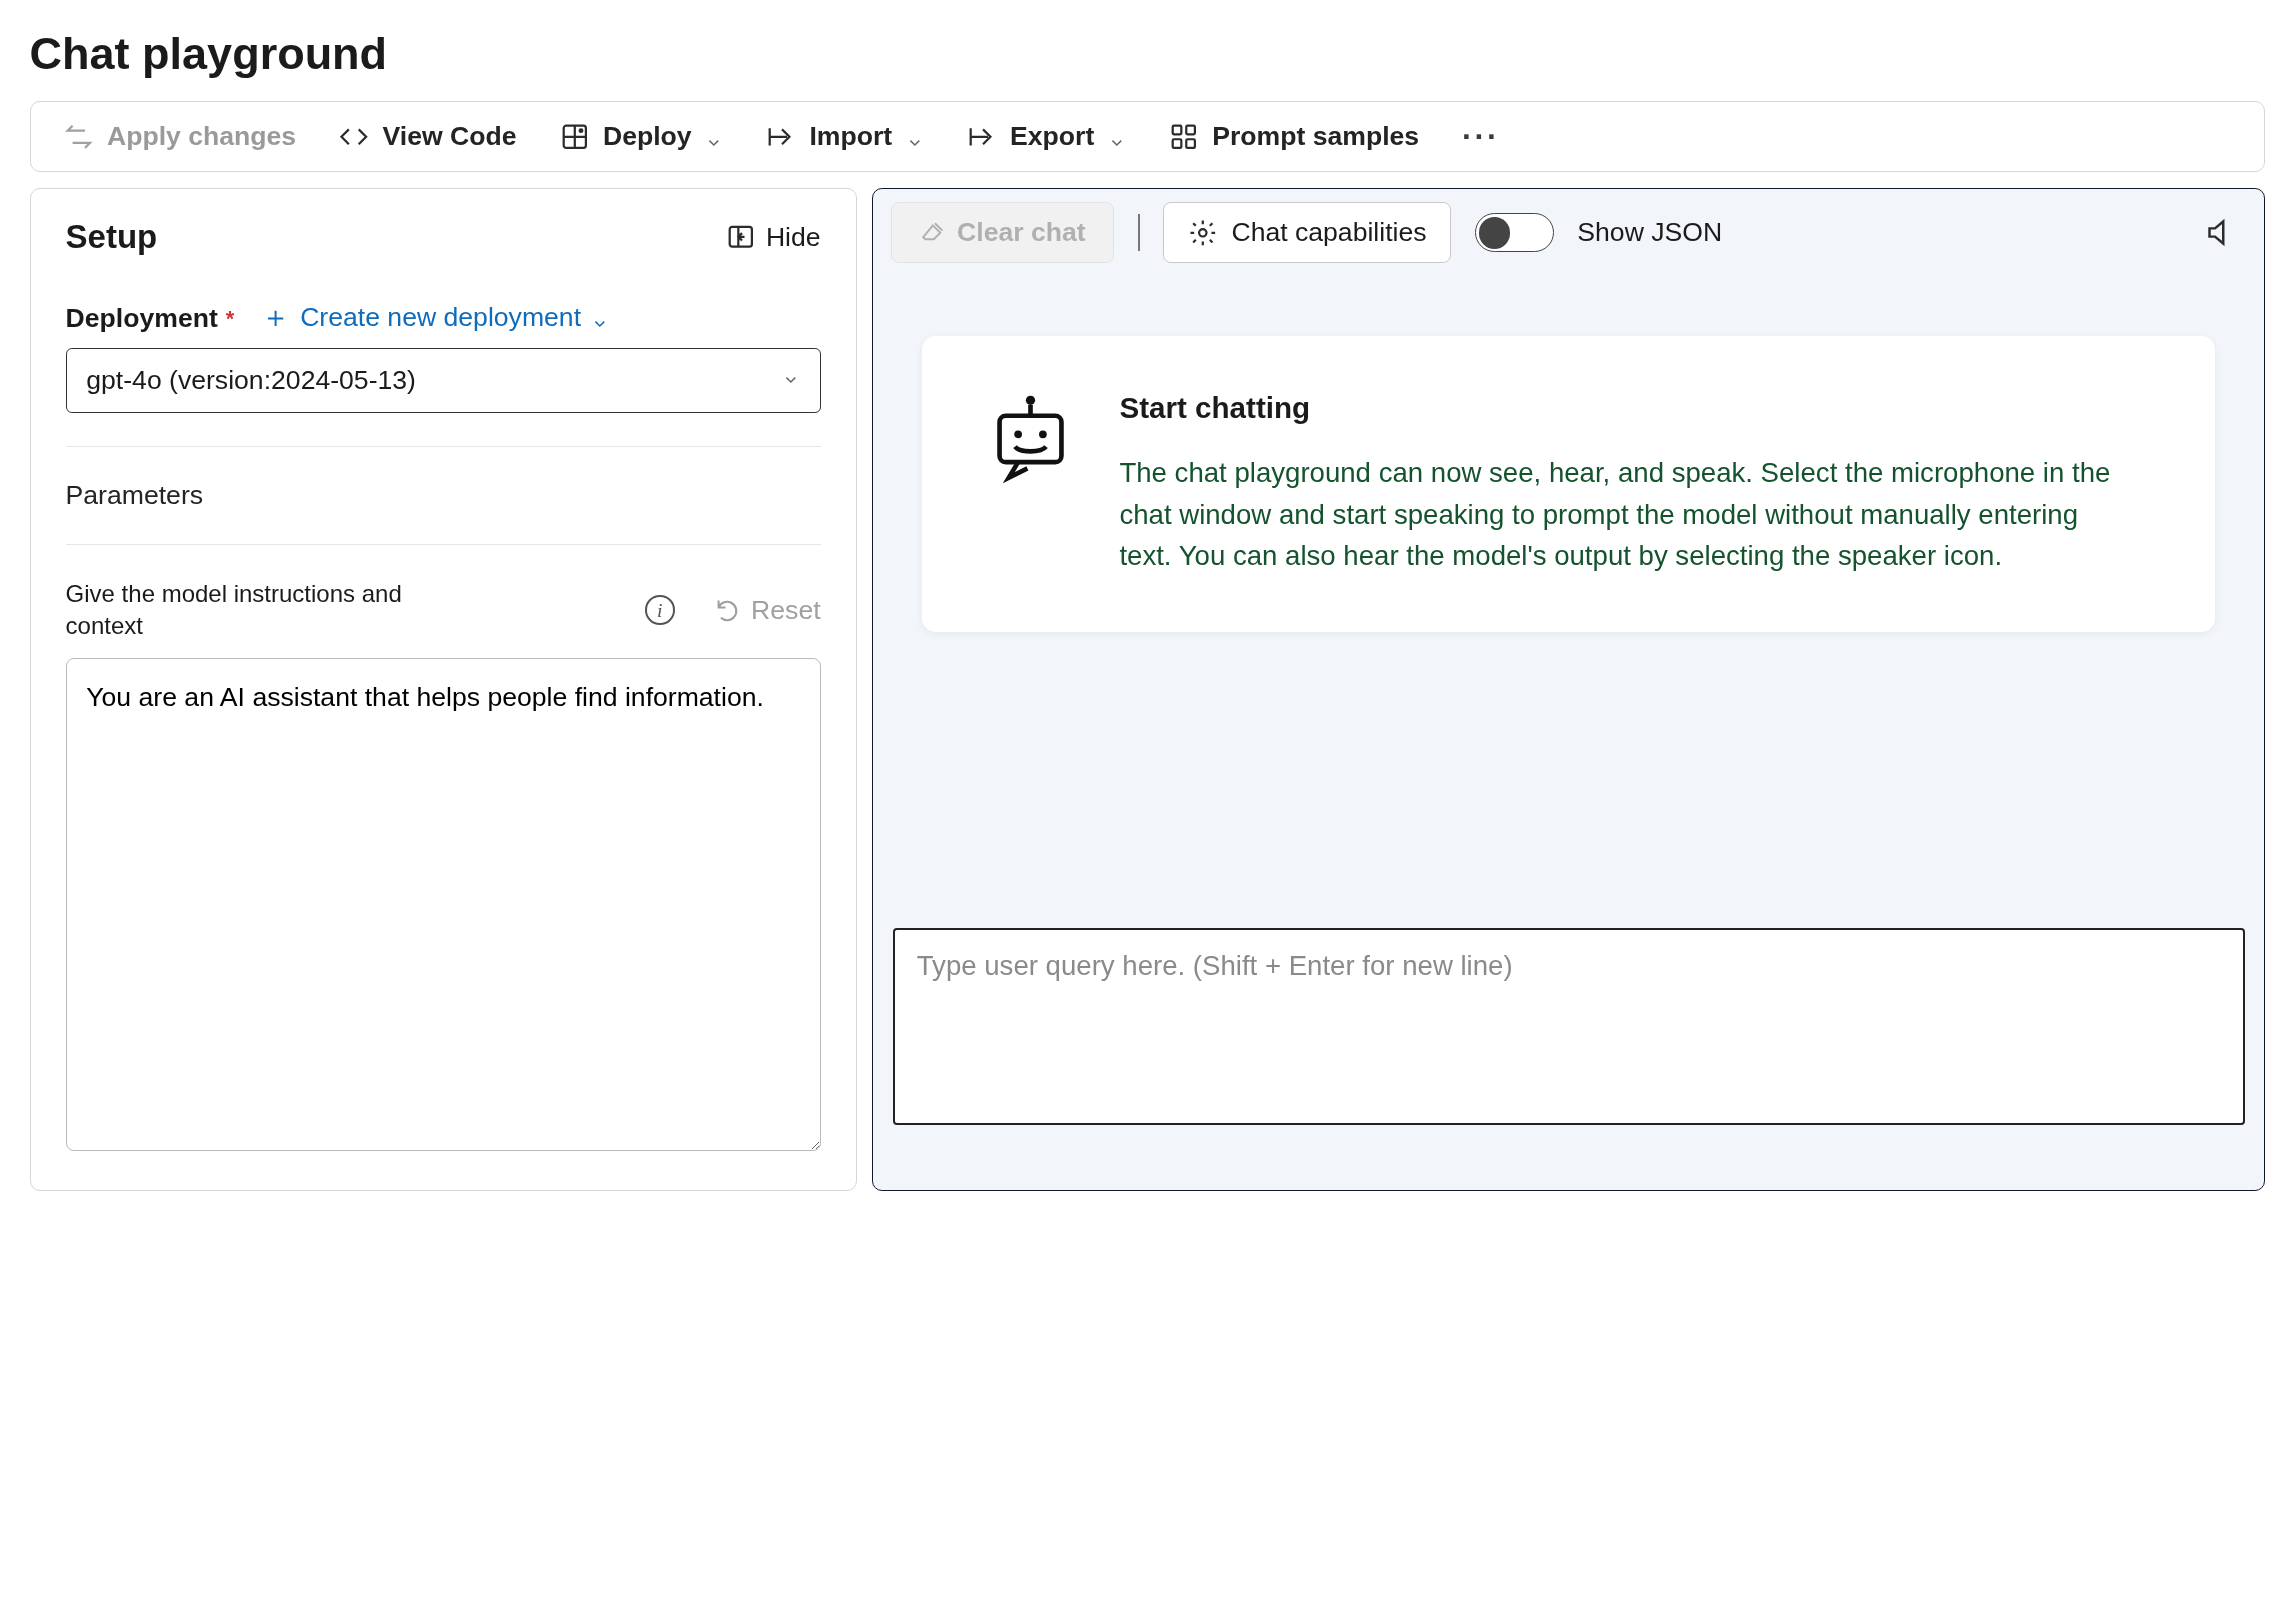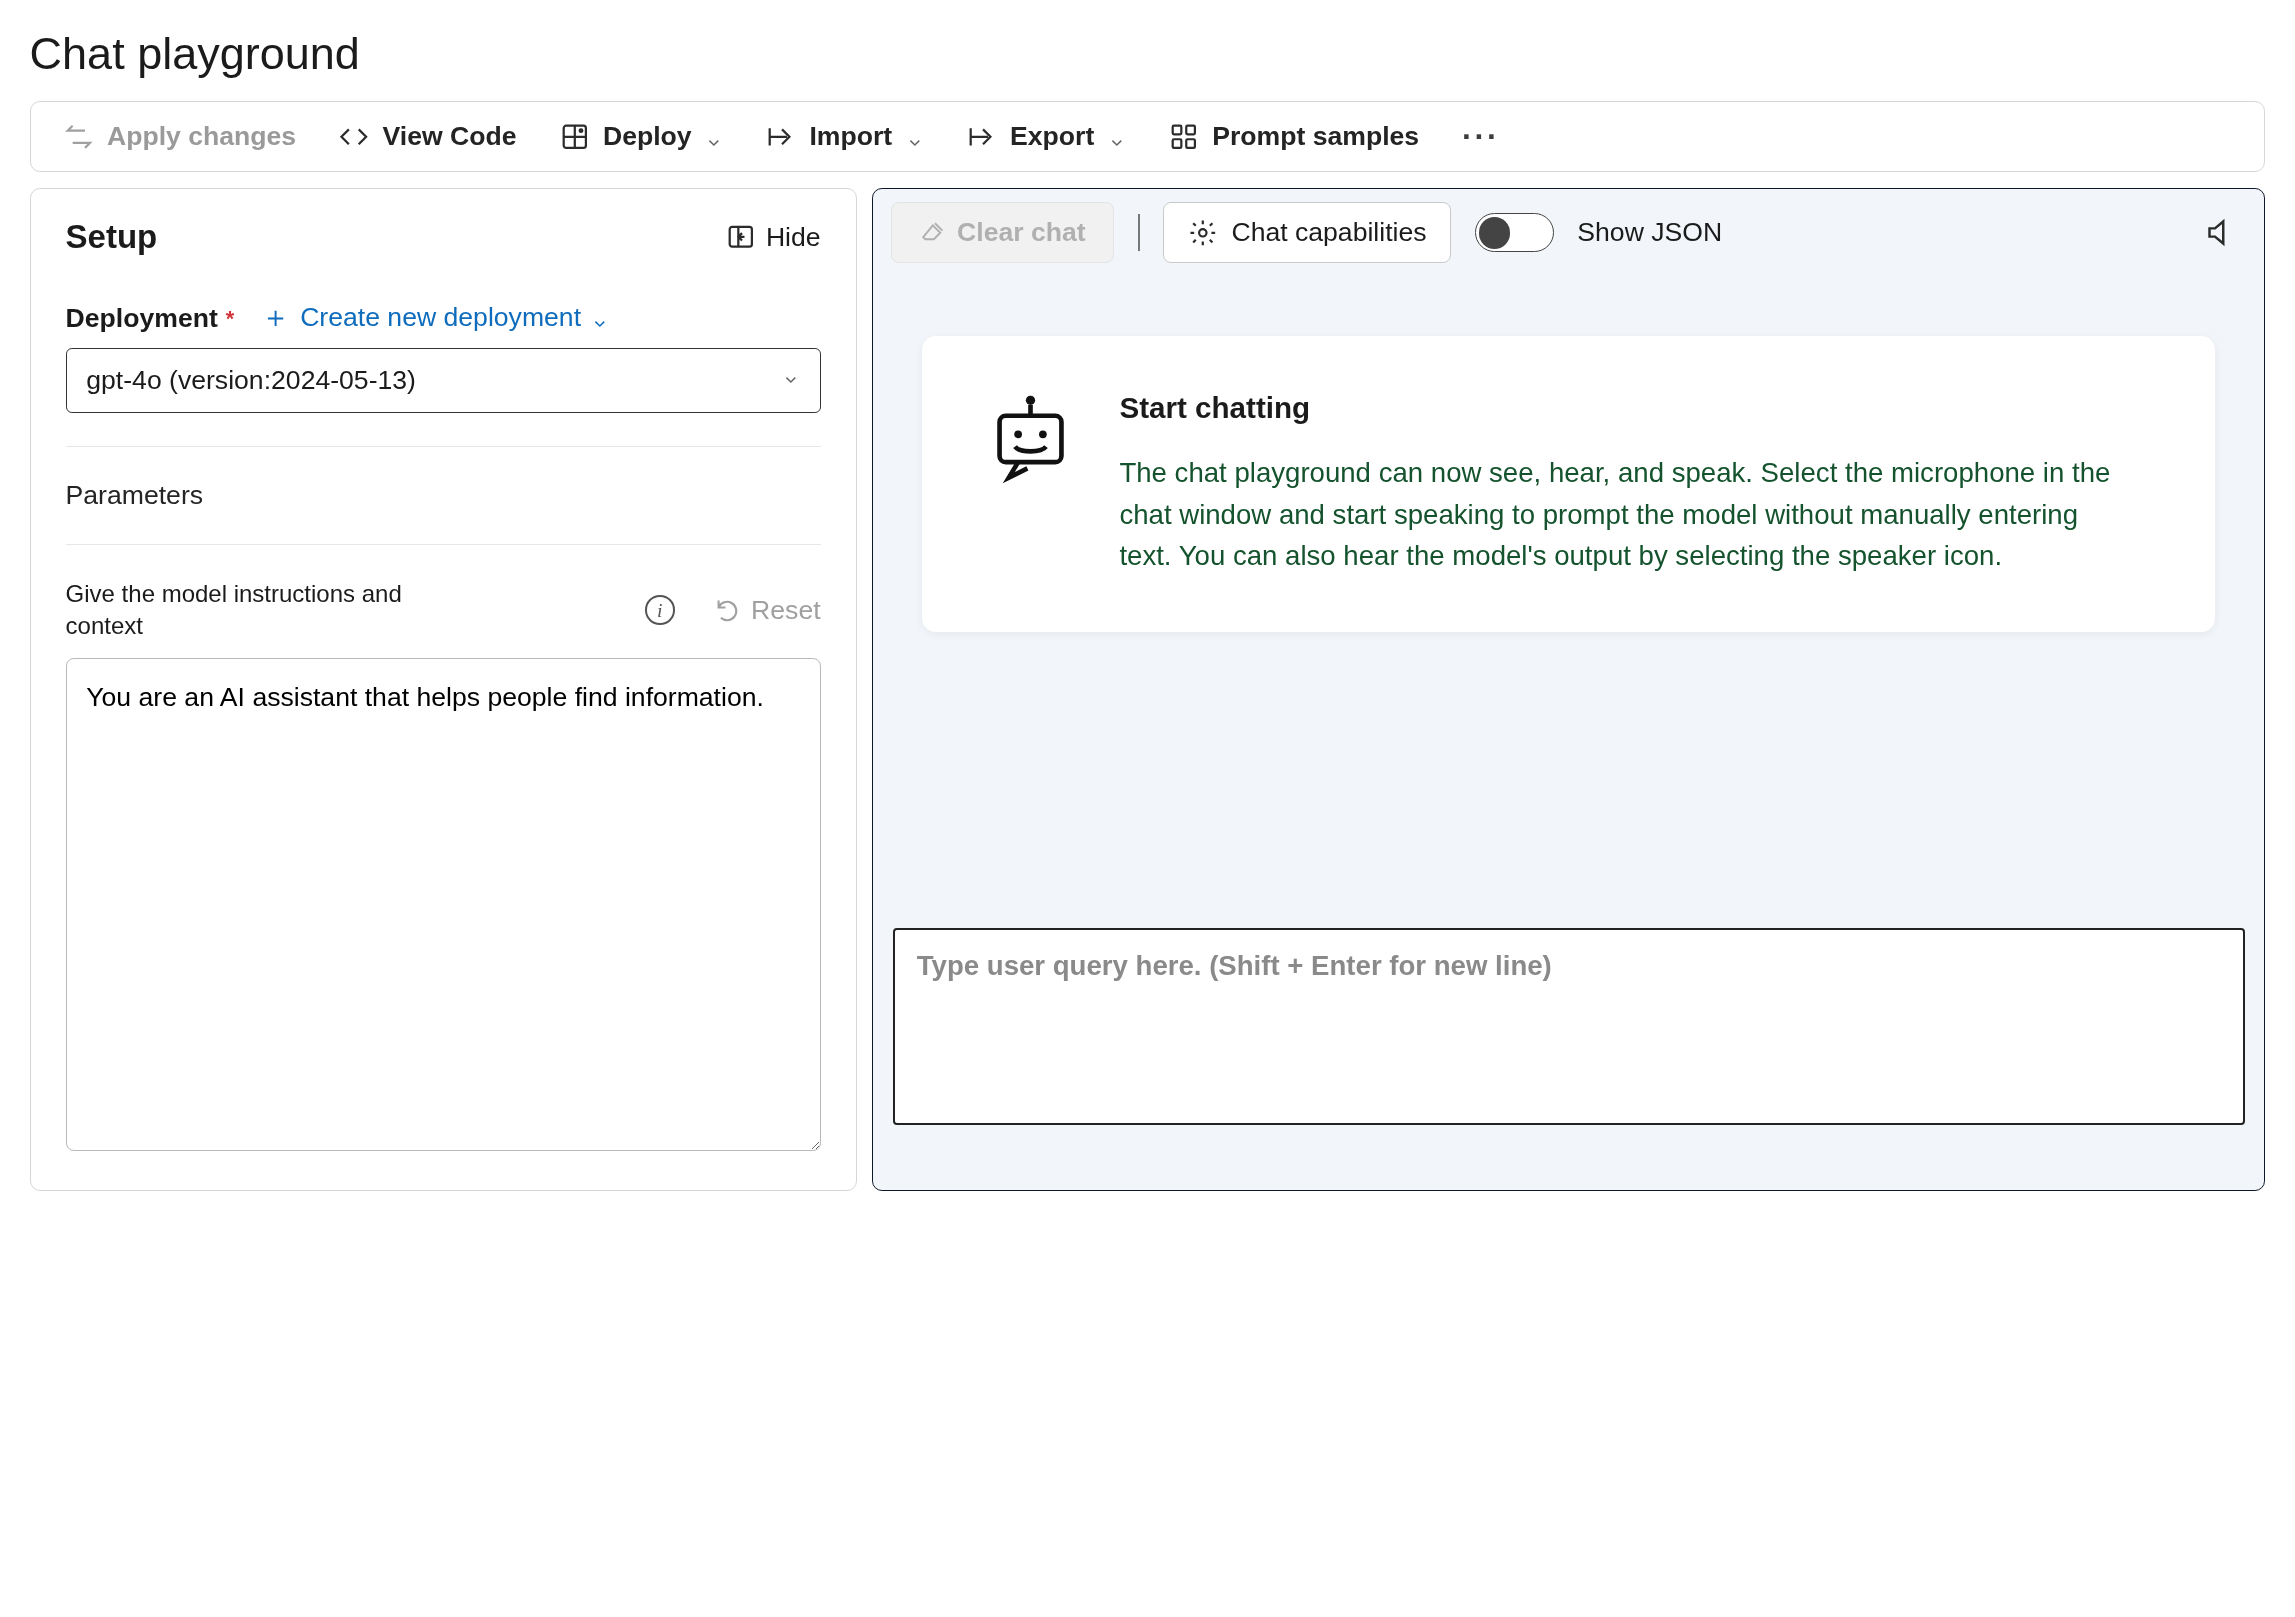--- a/index.html
+++ b/index.html
@@ -4,21 +4,21 @@
 <style>
   * { box-sizing: border-box; margin: 0; padding: 0; }
   body {
     font-family: "Segoe UI", -apple-system, BlinkMacSystemFont, sans-serif;
     color: #1b1b1b;
     background: #fff;
     font-size: 24.6px;
   }
   .page-title {
     font-size: 45px;
-    font-weight: 400;
+    font-weight: 700;
     padding: 27.6px 29.6px 21.7px;
   }
   .toolbar {
     margin: 0 29.6px 15.8px;
     border: 1px solid #d6d6d6;
     border-radius: 9.9px;
     display: flex;
     align-items: center;
     gap: 43px;
     padding: 15.8px 33px;
@@ -113,21 +113,21 @@
   .welcome-card {
     margin: 59px 49px 0; background:#fff; border-radius:13.8px; box-shadow:0 2px 9.9px rgba(0,0,0,.06); padding:55px 59px; display:flex; gap:39px;
   }
   .bot-icon { flex-shrink:0; width:99px;height:99px; }
   .welcome-title { font-size:29.6px; font-weight:700; margin-bottom:27.6px;}
   .welcome-body { font-size:27.6px; line-height:1.5; color:#14532d; max-width:1005px;}
 
   .spacer-flex { flex:1; }
   .chat-input-wrap { padding: 17.7px 19.7px 59px; }
   .chat-input {
-    width:100%; height:197px; border:2px solid #222; border-radius:3.9px; font-family:inherit; font-size:27.6px; padding:19.7px 21.7px; resize:none; background:#fff;font-weight:bold;
+    width:100%; height:197px; border:2px solid #222; border-radius:3.9px; font-family:inherit; font-size:27.6px; padding:19.7px 21.7px; resize:none; background:#fff;
   }
   .chat-input::placeholder{ color:#8a8a8a; }
 </style>
 </head>
 <body>
 
 <h1 class="page-title">Chat playground</h1>
 
 <div class="toolbar">
   <span class="tb-item disabled">

